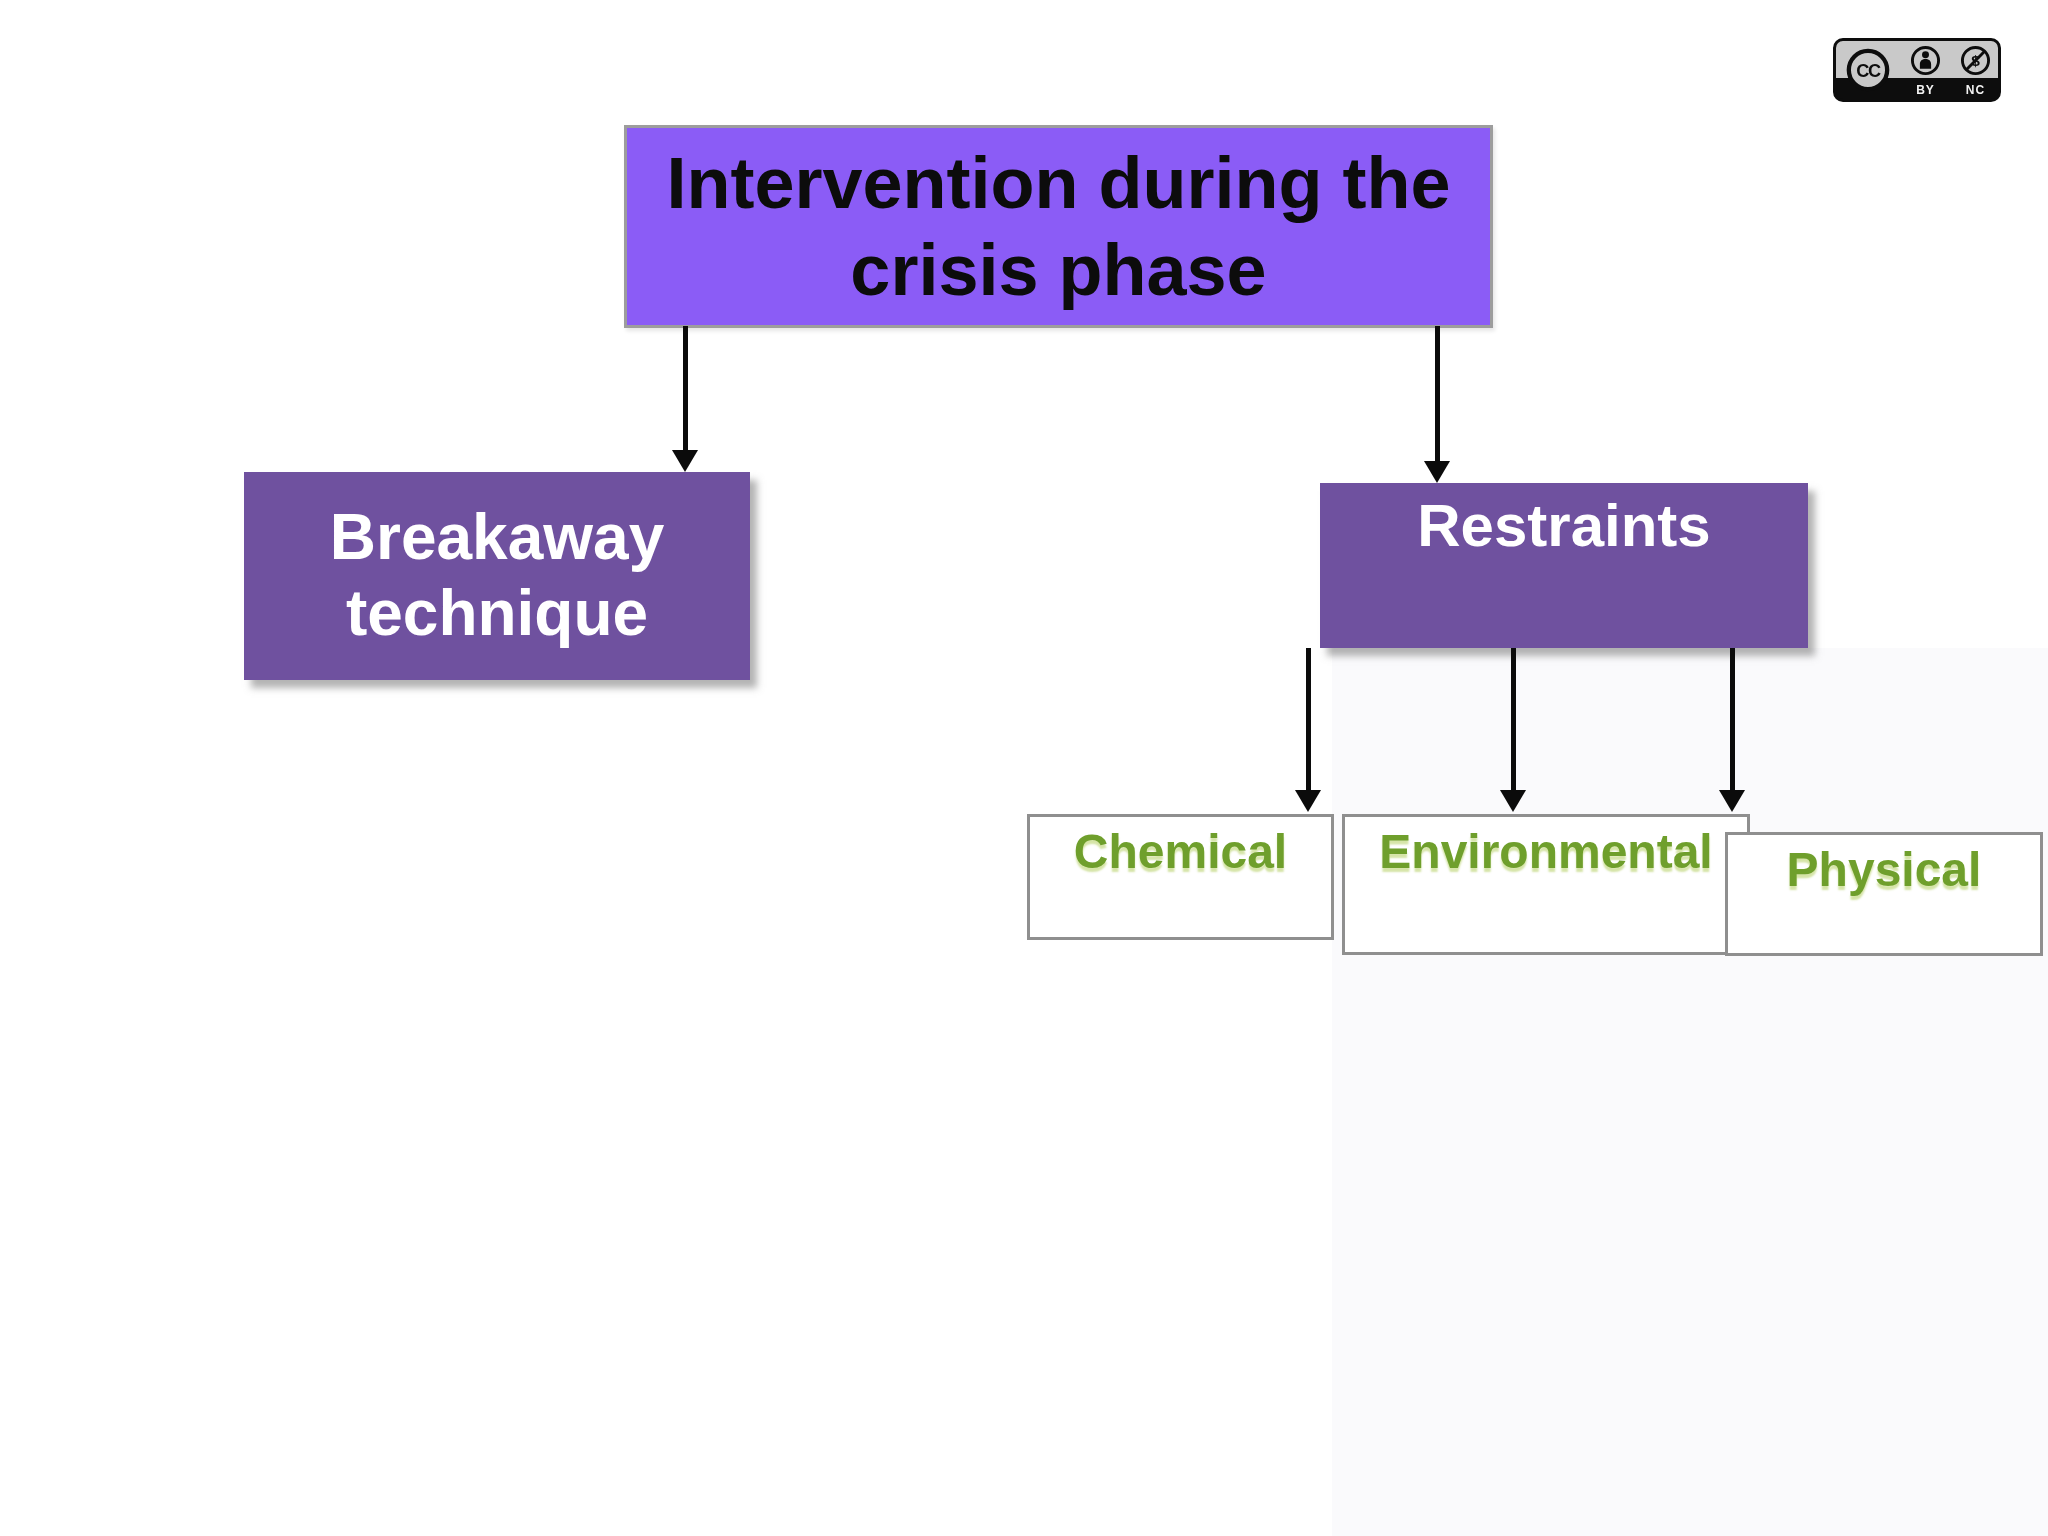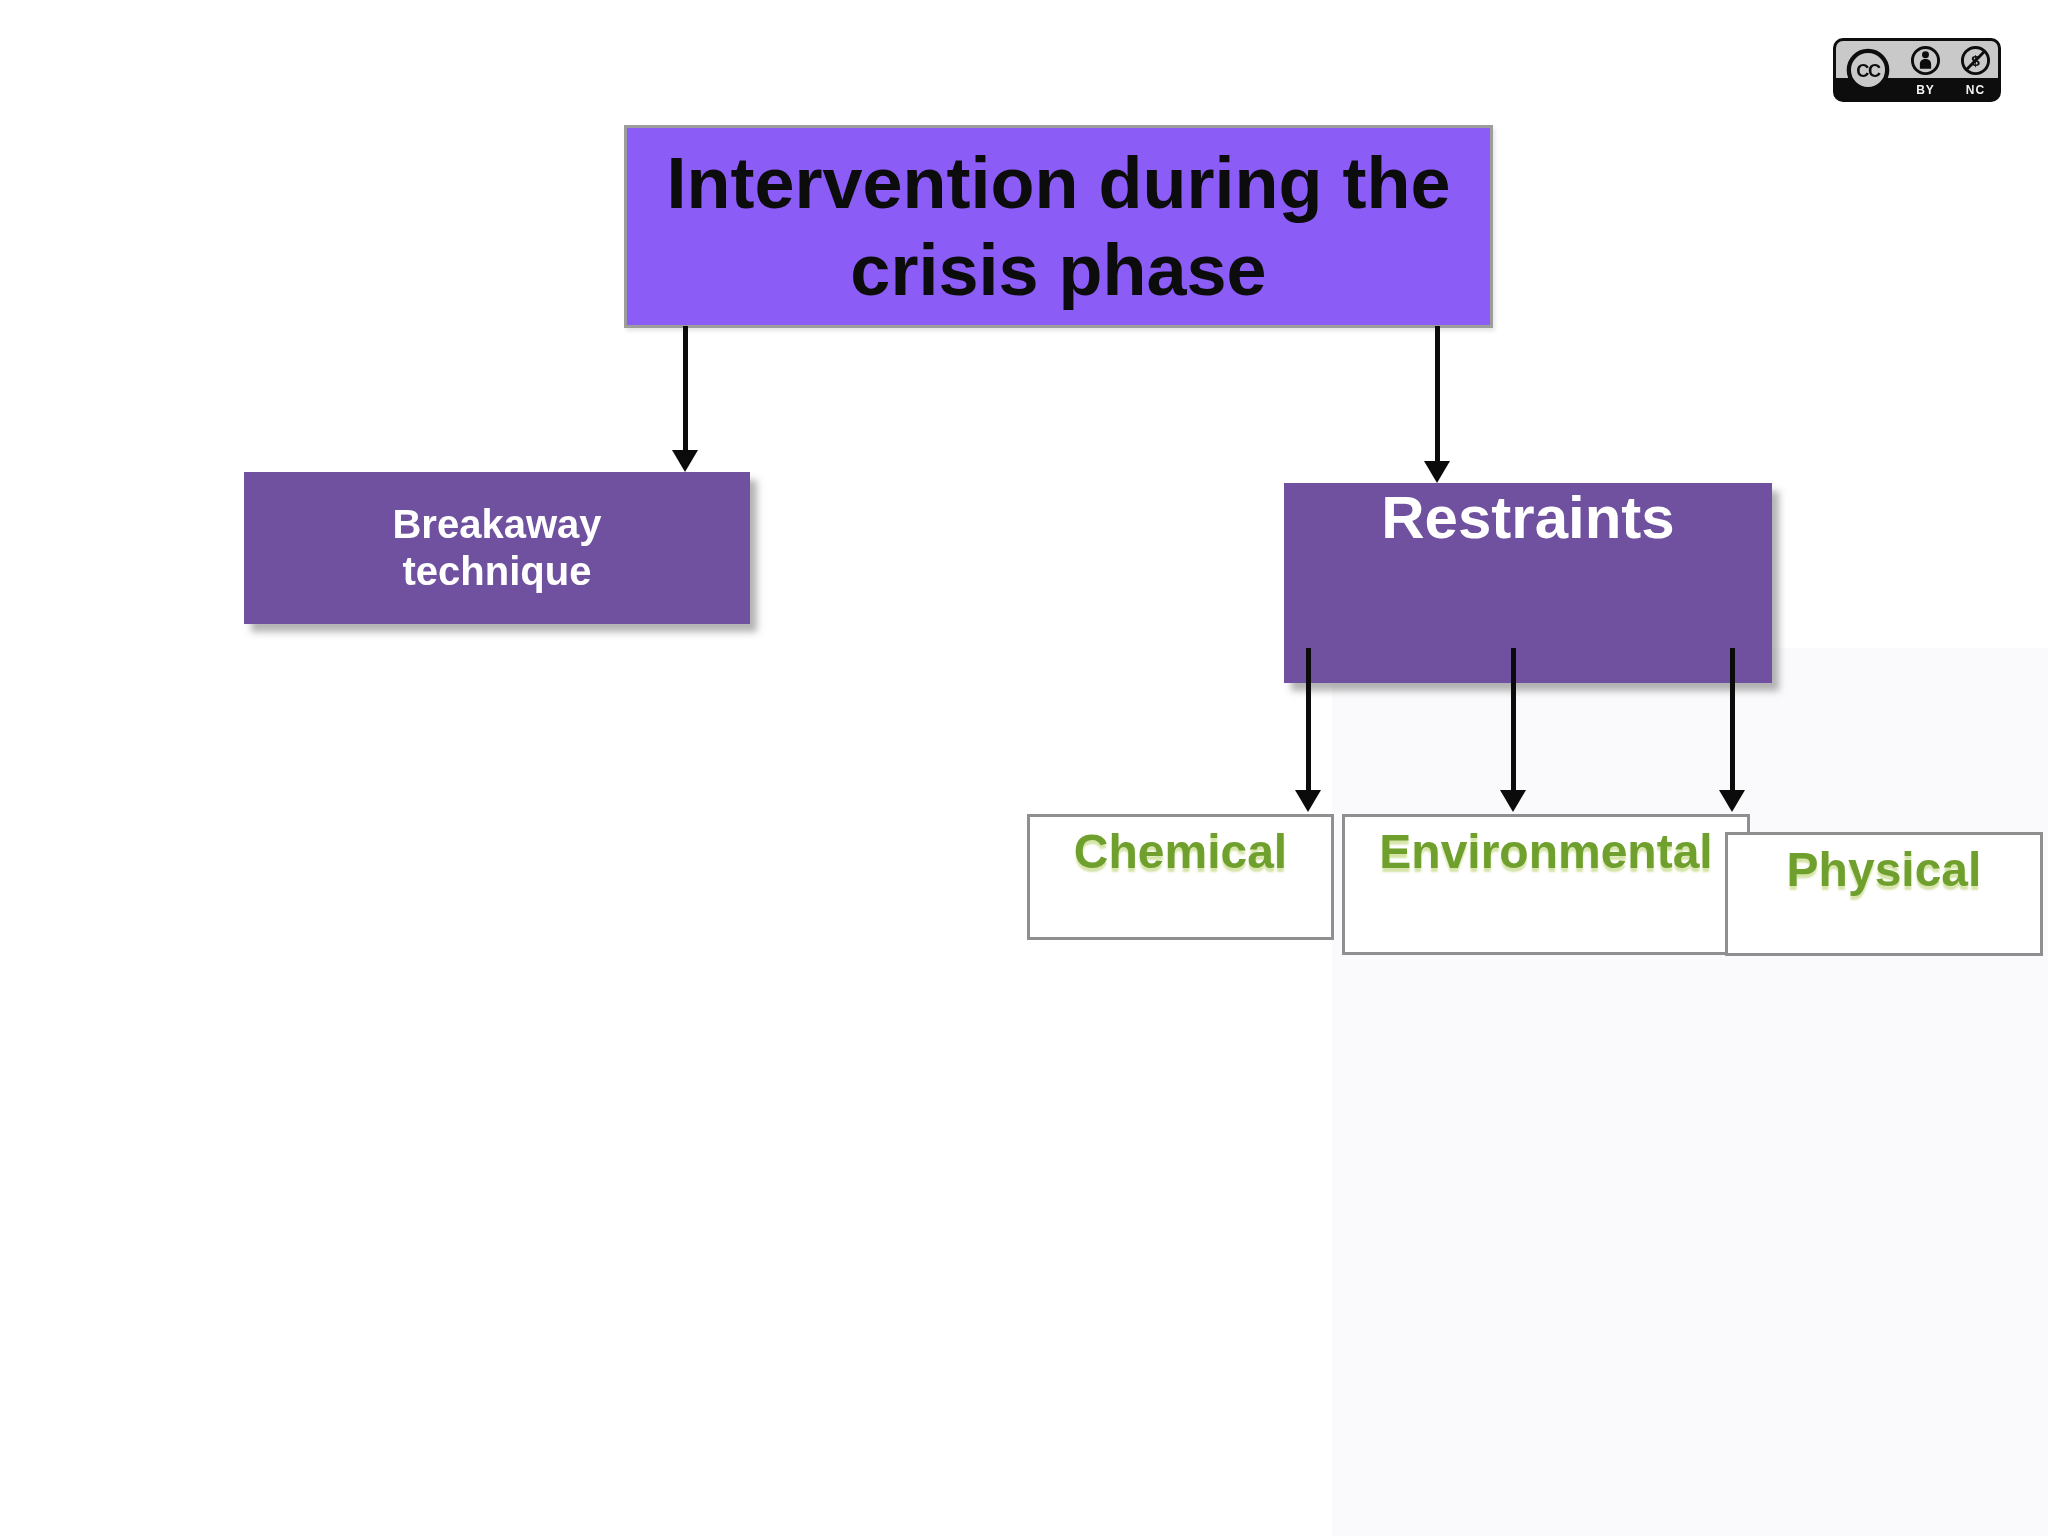--- a/index.html
+++ b/index.html
@@ -26,27 +26,27 @@
     left:624px;top:125px;width:869px;height:203px;
     background:#8b5cf6;border:3px solid #9d9d9d;
     color:#0c0c0c;font-size:72px;line-height:1.2;
     box-shadow:2px 3px 4px rgba(0,0,0,0.10);
   }
   .purple-box{
     background:#6f519f;color:#ffffff;
     box-shadow:7px 8px 7px rgba(105,105,105,0.50);
   }
   .breakaway-box{
-    left:244px;top:472px;width:506px;height:152px;
-    font-size:40px;line-height:1.18;text-align:center;
+    left:244px;top:472px;width:506px;height:208px;
+    font-size:64px;line-height:1.18;text-align:center;
   }
   .restraints-box{
-    left:1284px;top:483px;width:488px;height:200px;
+    left:1320px;top:483px;width:488px;height:165px;
     font-size:60px;line-height:1.18;
-    align-items:flex-start;
+    align-items:flex-start;padding-top:8px;
   }
   .leaf-box{
     background:#ffffff;border:3px solid #8f8f8f;
     color:#6f9f2c;font-size:48px;line-height:1.2;
     align-items:flex-start;padding-top:6px;
     text-shadow:0 4px 2px rgba(206,223,152,0.85);
   }
   .chemical-box{left:1027px;top:814px;width:307px;height:126px;}
   .environmental-box{left:1342px;top:814px;width:408px;height:141px;}
   .physical-box{left:1725px;top:832px;width:318px;height:124px;}

